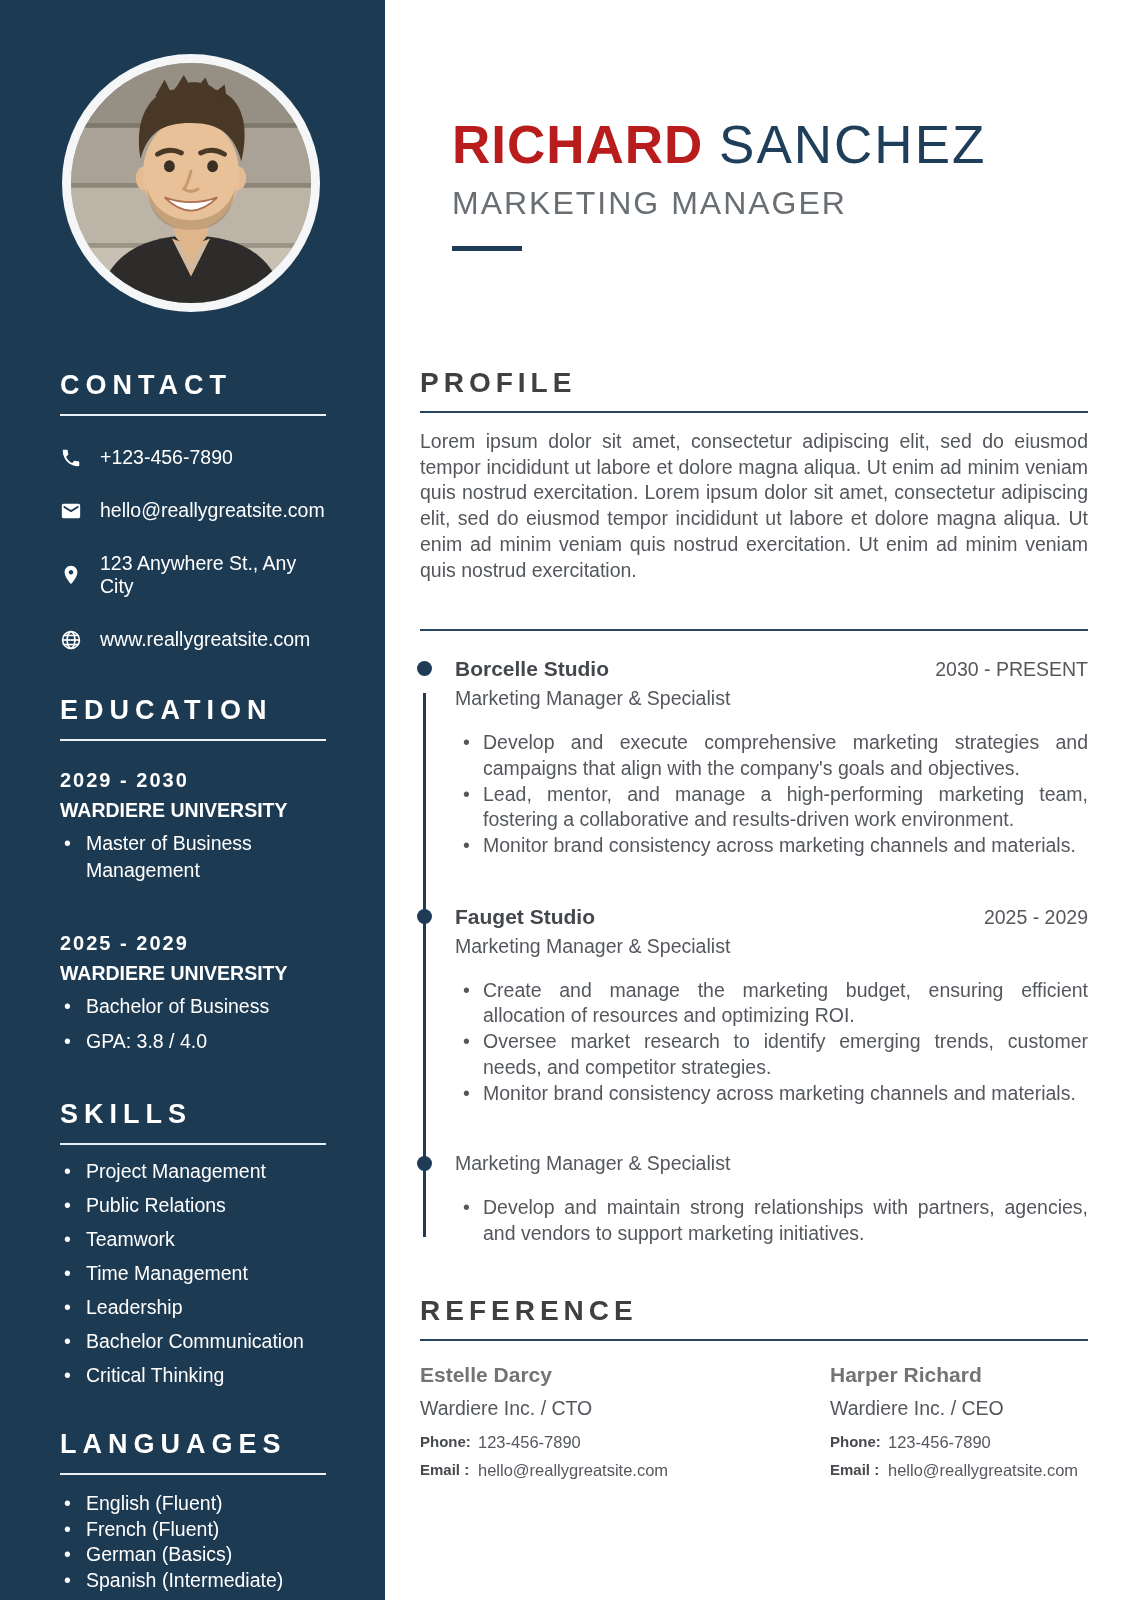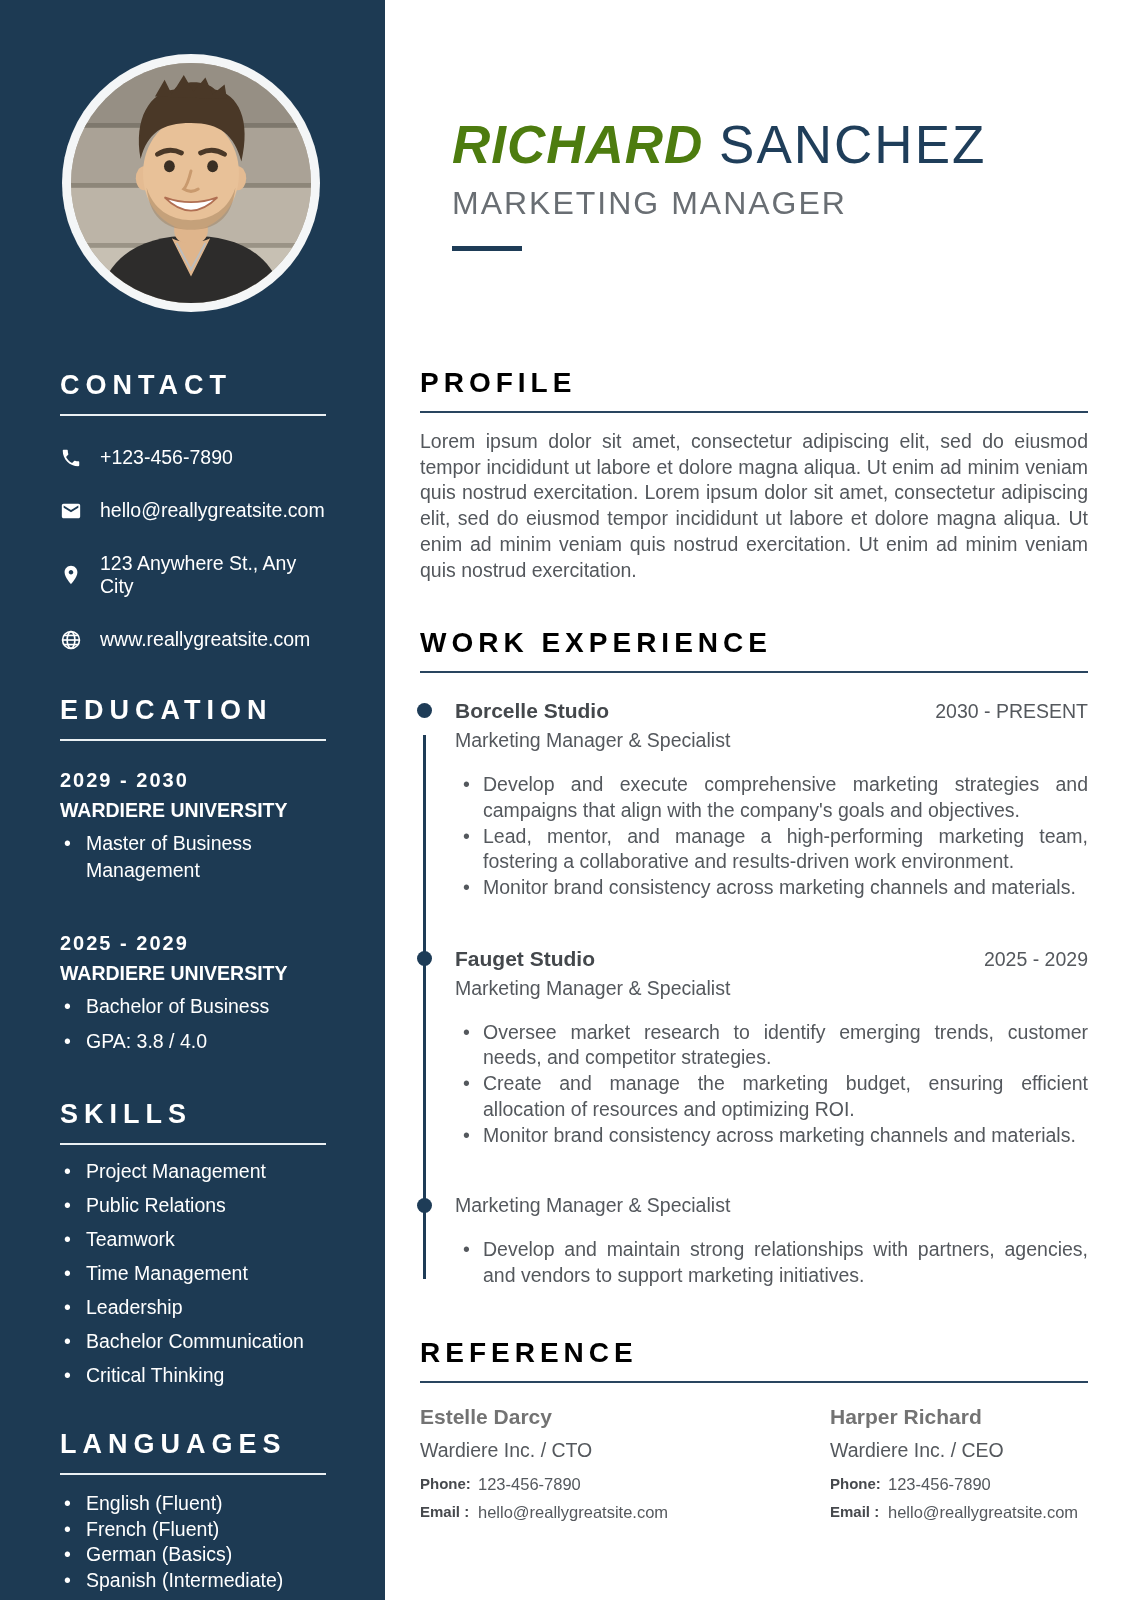--- a/index.html
+++ b/index.html
@@ -67,34 +67,34 @@
 
   .lang-section { margin-top:46px; }
   .lang-list { margin-top:16px; }
   .lang-list .side-li { line-height:25.5px; margin-top:0; }
 
   
   .main { position:absolute; left:420px; top:0; width:668px; }
 
   .header-block { margin-left:32px; margin-top:118px; }
   .name { font-size:53px; line-height:1; letter-spacing:1px; white-space:nowrap; }
-  .name .first { font-weight:800; color:#4d7c0f;font-style:italic; }
+  .name .first { font-weight:800; color:#b91c1c; }
   .name .last  { font-weight:300; color:#1f3e5a; letter-spacing:2px; }
   .job-title {
     margin-top:14px;
     font-size:32px; letter-spacing:2px; color:#696e73; font-weight:400;
   }
   .title-underline {
     width:70px; height:5px; background:#1e3c57; margin-top:24px;
   }
 
   .section { }
   .sec-heading {
     font-size:28px; font-weight:800; letter-spacing:5px;
-    color:#000000; line-height:1;
+    color:#404040; line-height:1;
   }
   .sec-rule { border:none; border-top:2.5px solid #29455f; margin-top:14px; }
 
   .profile-section { margin-top:118px; }
   .profile-text {
     margin-top:16px;
     font-size:19.5px; line-height:25.7px;
     text-align:justify; color:#53575c;
   }
 
@@ -277,21 +277,20 @@
     <div class="title-underline"></div>
   </header>
 
   <section class="section profile-section">
     <h2 class="sec-heading">PROFILE</h2>
     <hr class="sec-rule">
     <p class="profile-text">Lorem ipsum dolor sit amet, consectetur adipiscing elit, sed do eiusmod tempor incididunt ut labore et dolore magna aliqua. Ut enim ad minim veniam quis nostrud exercitation. Lorem ipsum dolor sit amet, consectetur adipiscing elit, sed do eiusmod tempor incididunt ut labore et dolore magna aliqua. Ut enim ad minim veniam quis nostrud exercitation. Ut enim ad minim veniam quis nostrud exercitation.</p>
   </section>
 
   <section class="section work-section">
-    <h2 class="sec-heading">WORK EXPERIENCE</h2>
     <hr class="sec-rule">
     <div class="jobs">
 
       <article class="job j1">
         <span class="job-dot"></span>
         <div class="job-head">
           <span class="job-company">Borcelle Studio</span>
           <span class="job-period">2030 - PRESENT</span>
         </div>
         <div class="job-role">Marketing Manager &amp; Specialist</div>
@@ -303,22 +302,22 @@
       </article>
 
       <article class="job j2">
         <span class="job-dot"></span>
         <div class="job-head">
           <span class="job-company">Fauget Studio</span>
           <span class="job-period">2025 - 2029</span>
         </div>
         <div class="job-role">Marketing Manager &amp; Specialist</div>
         <ul class="job-bullets">
+          <li>Create and manage the marketing budget, ensuring efficient allocation of resources and optimizing ROI.</li>
           <li>Oversee market research to identify emerging trends, customer needs, and competitor strategies.</li>
-          <li>Create and manage the marketing budget, ensuring efficient allocation of resources and optimizing ROI.</li>
           <li>Monitor brand consistency across marketing channels and materials.</li>
         </ul>
       </article>
 
       <article class="job j3">
         <span class="job-dot"></span>
         <div class="job-role">Marketing Manager &amp; Specialist</div>
         <ul class="job-bullets">
           <li>Develop and maintain strong relationships with partners, agencies, and vendors to support marketing initiatives.</li>
         </ul>

